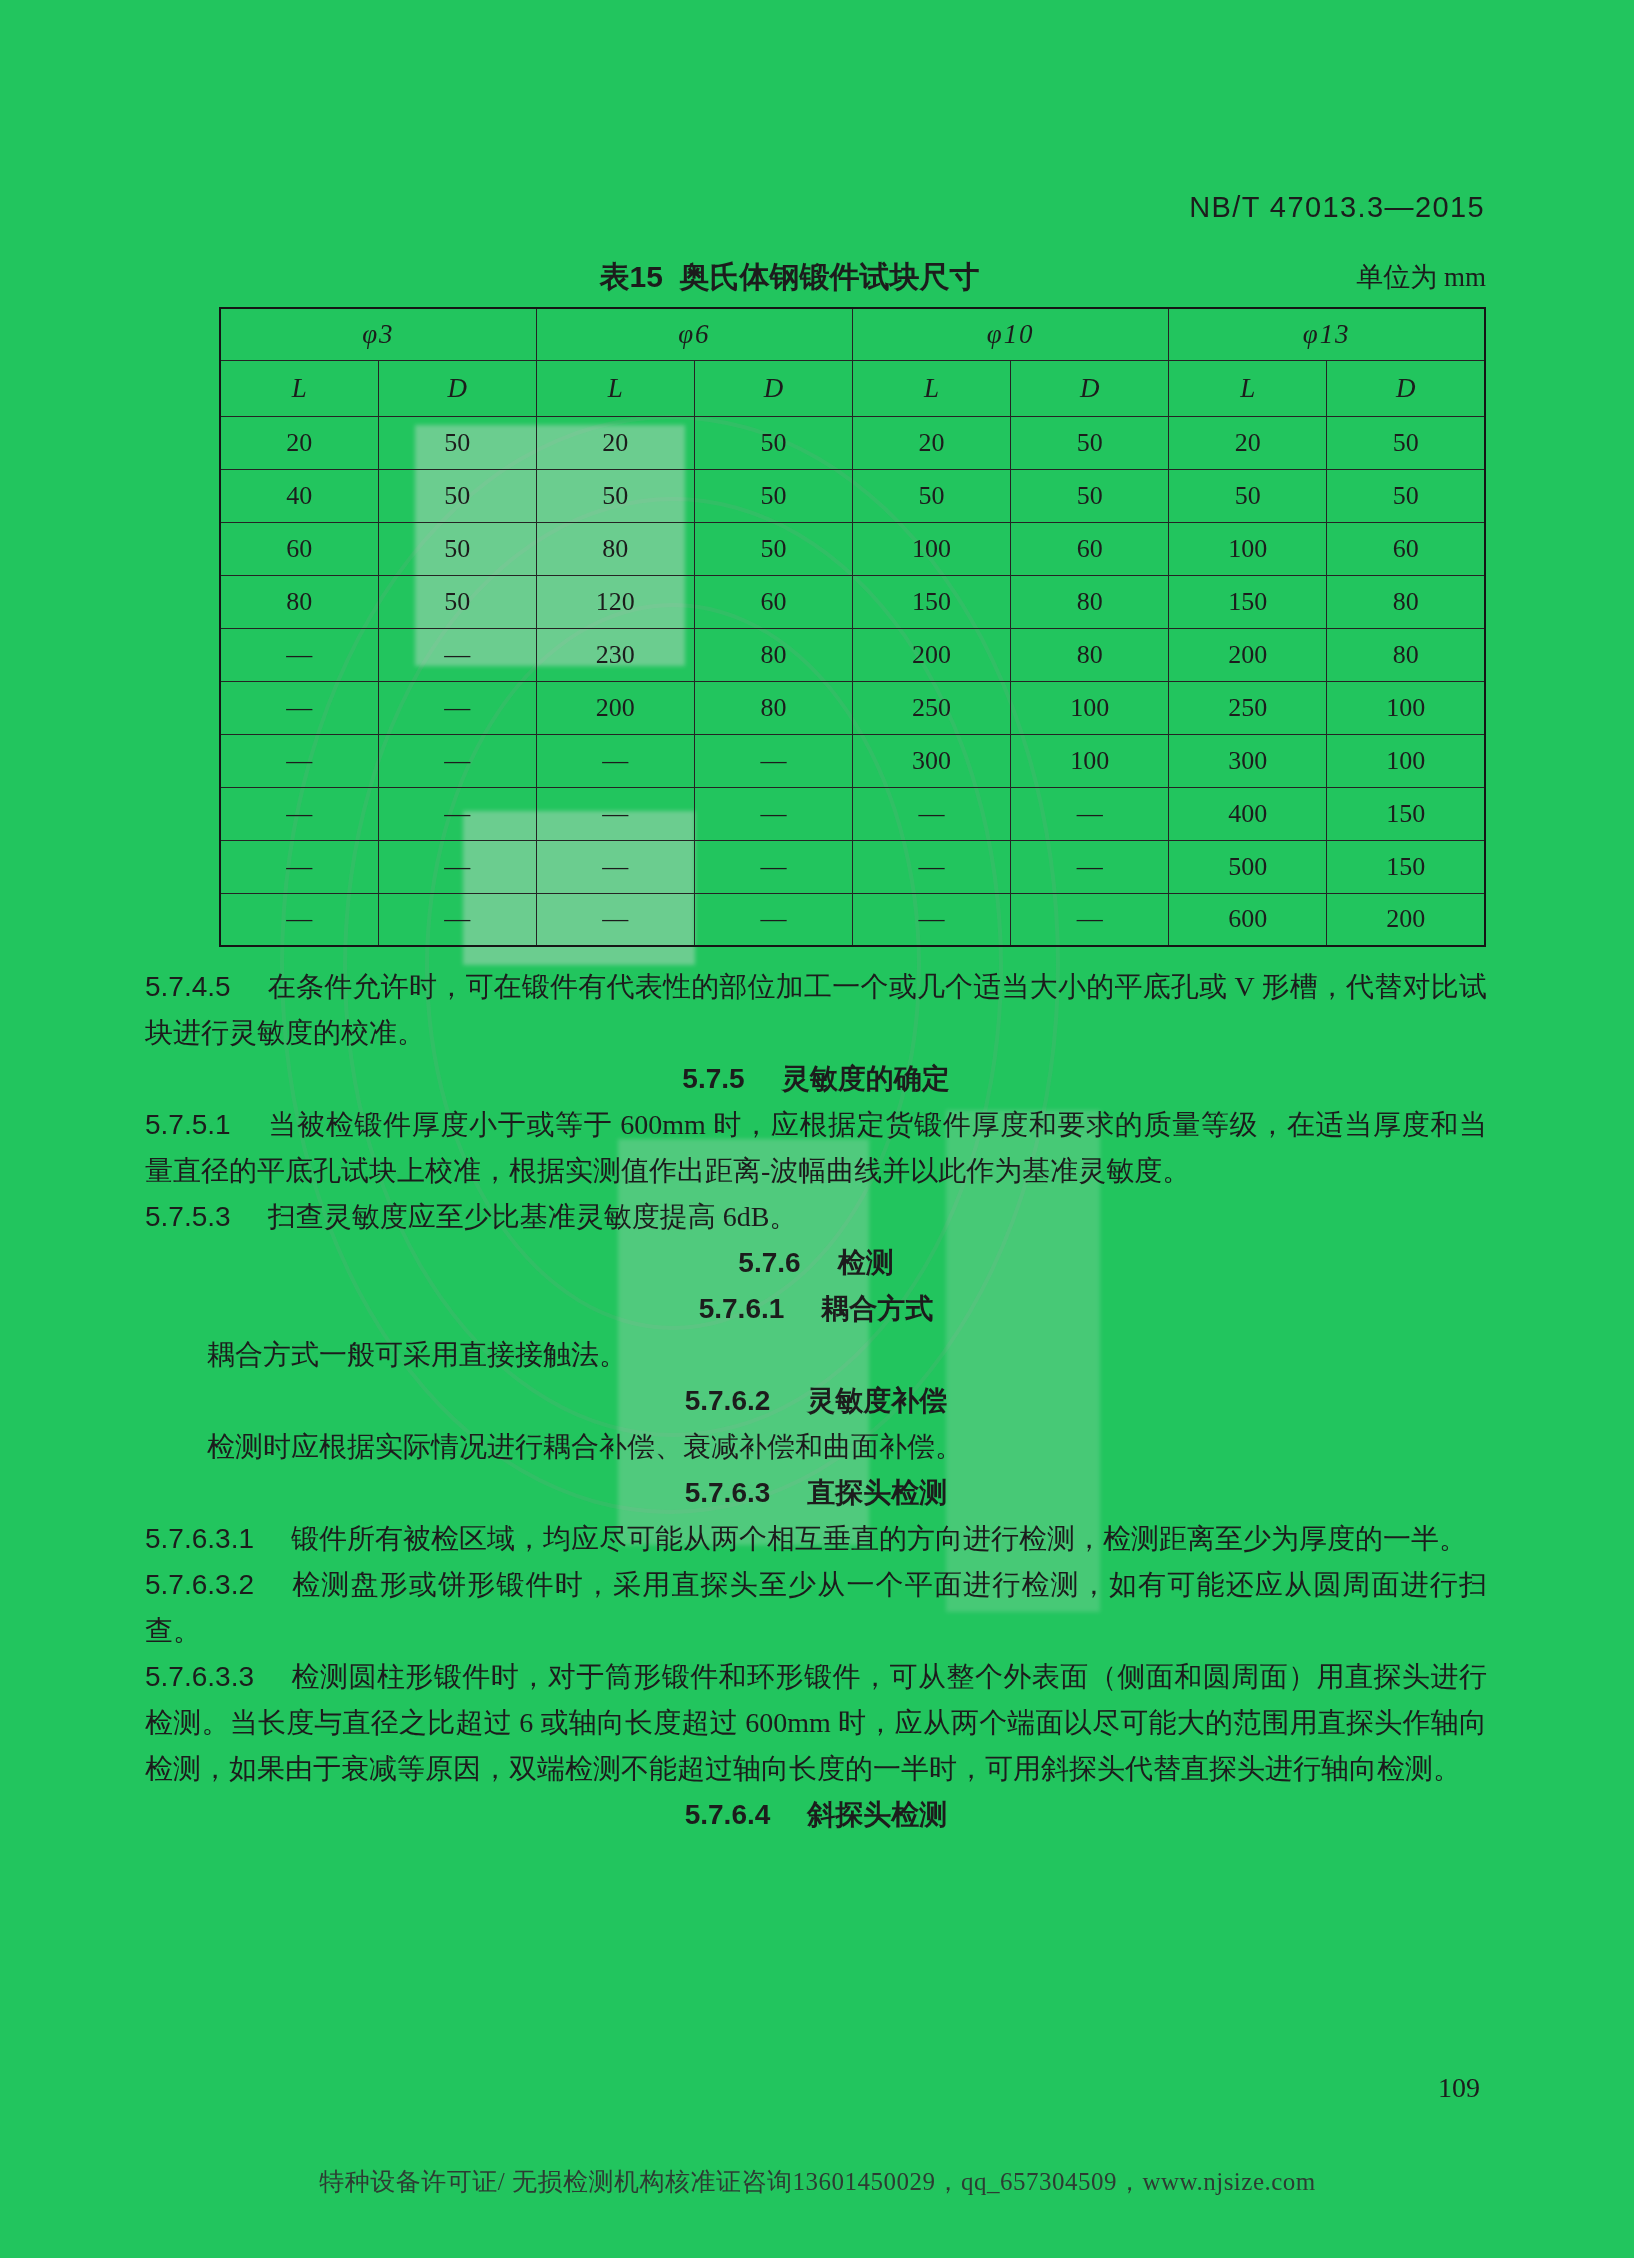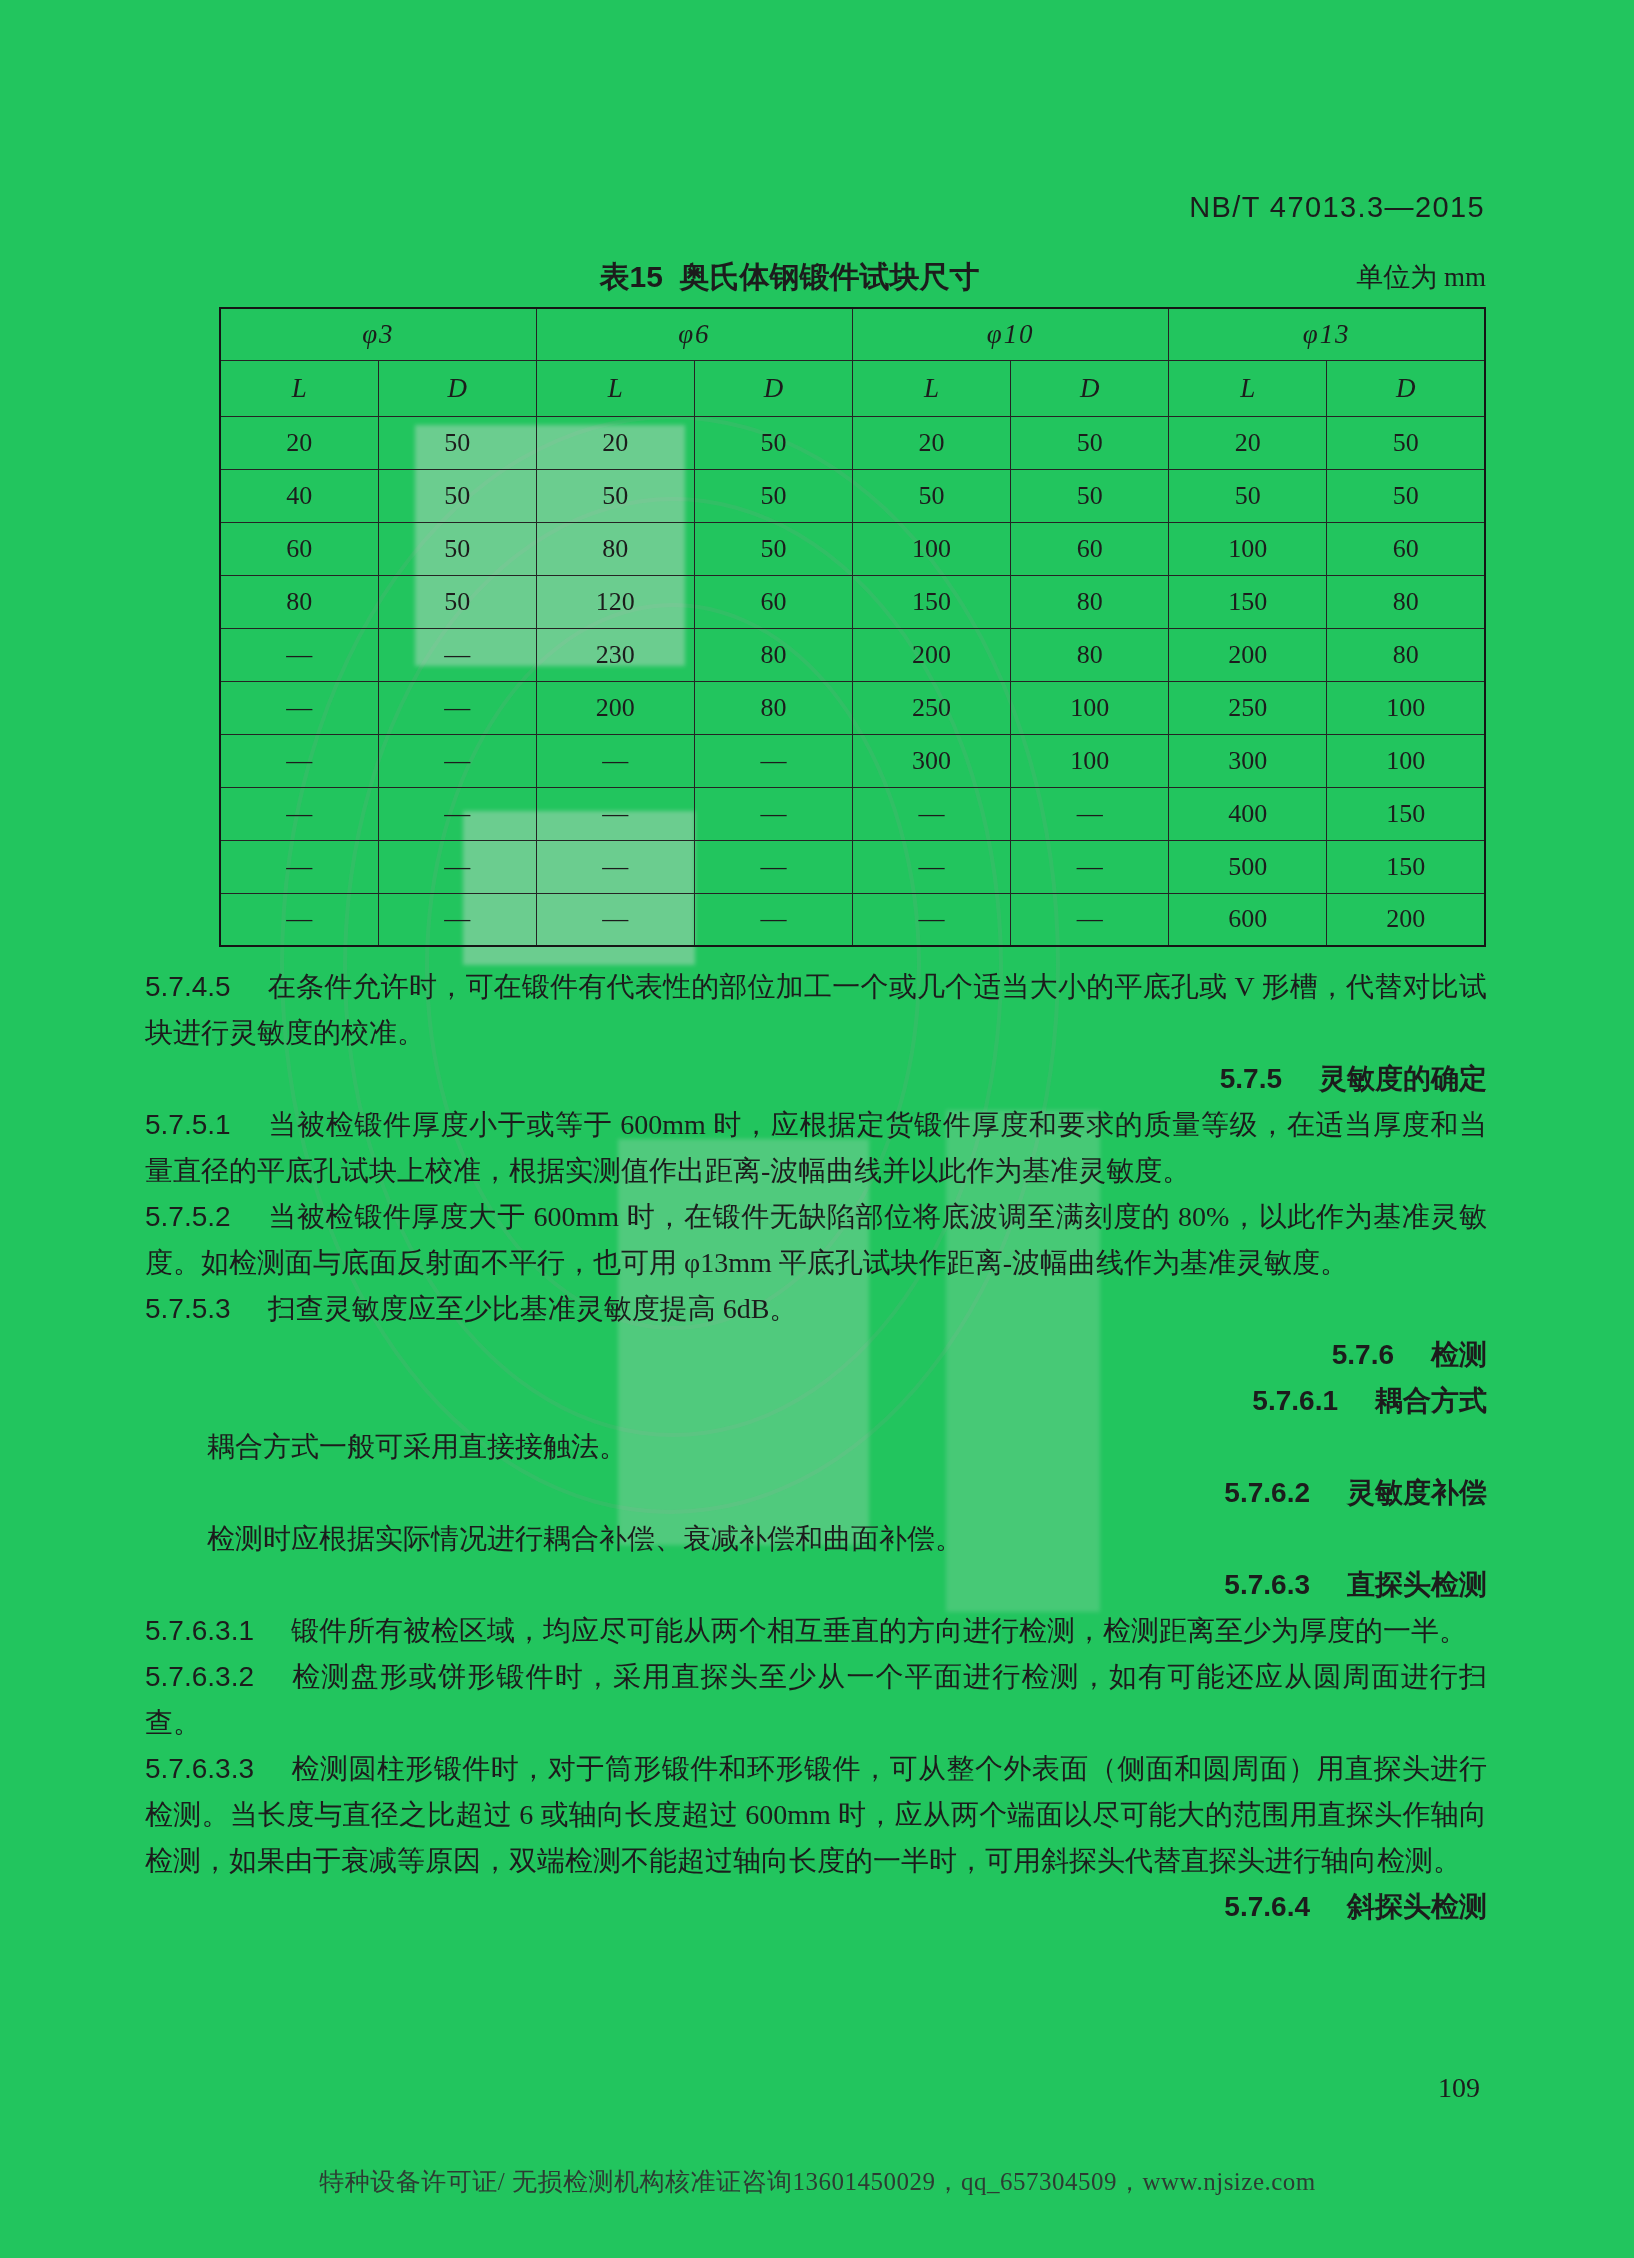--- a/index.html
+++ b/index.html
@@ -44,21 +44,21 @@
   tr.sub-row{height:56px;}
   tbody tr{height:53px;}
   th.grp{font-style:italic;font-size:27px;letter-spacing:1.9px;}
   th.sub{font-style:italic;font-size:27px;}
   td.cell{font-size:26px;}
   
   .body-text{
     position:absolute;top:964px;left:145px;width:1342px;
   }
   p.para{margin:0;font-size:28px;line-height:46px;text-align:justify;}
-  p.para.heading{font-family:"Liberation Sans", sans-serif;font-weight:600;text-align:right;}
+  p.para.heading{font-family:"Liberation Sans", sans-serif;font-weight:600;text-align:center;}
   p.para.indent{text-indent:62px;}
   .cnum{font-family:"Liberation Sans", sans-serif;padding-right:37px;}
   
   .page-no{
     position:absolute;top:2072px;right:155px;
     font-size:28px;
     margin-left:35px;
   }
   .footer-note{
     position:absolute;top:2165px;left:0;width:100%;
@@ -208,21 +208,20 @@
             <td class="cell">600</td>
             <td class="cell">200</td>
           </tr>
         </tbody>
     </table>
 
     <div class="body-text">
         <p class="para body"><span class="cnum">5.7.4.5</span>在条件允许时，可在锻件有代表性的部位加工一个或几个适当大小的平底孔或 V 形槽，代替对比试块进行灵敏度的校准。</p>
         <p class="para heading"><span class="cnum">5.7.5</span>灵敏度的确定</p>
         <p class="para body"><span class="cnum">5.7.5.1</span>当被检锻件厚度小于或等于 600mm 时，应根据定货锻件厚度和要求的质量等级，在适当厚度和当量直径的平底孔试块上校准，根据实测值作出距离-波幅曲线并以此作为基准灵敏度。</p>
-        <p class="para body"><span class="cnum">5.7.5.2</span>当被检锻件厚度大于 600mm 时，在锻件无缺陷部位将底波调至满刻度的 80%，以此作为基准灵敏度。如检测面与底面反射面不平行，也可用 φ13mm 平底孔试块作距离-波幅曲线作为基准灵敏度。</p>
         <p class="para body"><span class="cnum">5.7.5.3</span>扫查灵敏度应至少比基准灵敏度提高 6dB。</p>
         <p class="para heading"><span class="cnum">5.7.6</span>检测</p>
         <p class="para heading"><span class="cnum">5.7.6.1</span>耦合方式</p>
         <p class="para indent">耦合方式一般可采用直接接触法。</p>
         <p class="para heading"><span class="cnum">5.7.6.2</span>灵敏度补偿</p>
         <p class="para indent">检测时应根据实际情况进行耦合补偿、衰减补偿和曲面补偿。</p>
         <p class="para heading"><span class="cnum">5.7.6.3</span>直探头检测</p>
         <p class="para body"><span class="cnum">5.7.6.3.1</span>锻件所有被检区域，均应尽可能从两个相互垂直的方向进行检测，检测距离至少为厚度的一半。</p>
         <p class="para body"><span class="cnum">5.7.6.3.2</span>检测盘形或饼形锻件时，采用直探头至少从一个平面进行检测，如有可能还应从圆周面进行扫查。</p>
         <p class="para body"><span class="cnum">5.7.6.3.3</span>检测圆柱形锻件时，对于筒形锻件和环形锻件，可从整个外表面（侧面和圆周面）用直探头进行检测。当长度与直径之比超过 6 或轴向长度超过 600mm 时，应从两个端面以尽可能大的范围用直探头作轴向检测，如果由于衰减等原因，双端检测不能超过轴向长度的一半时，可用斜探头代替直探头进行轴向检测。</p>

